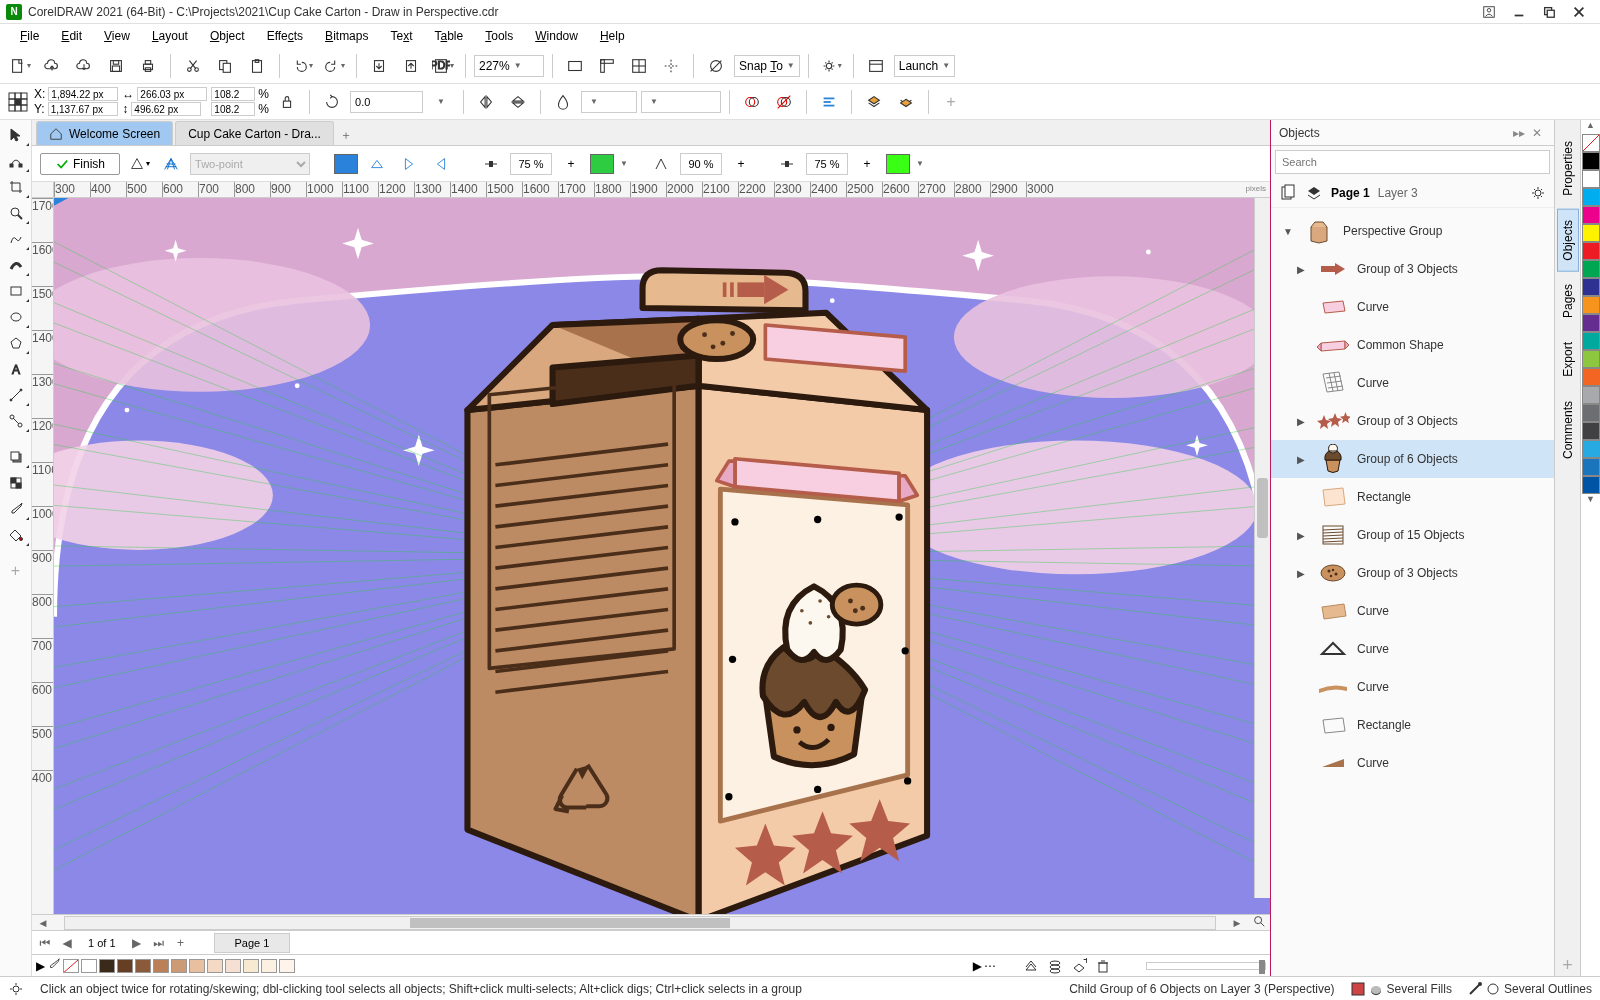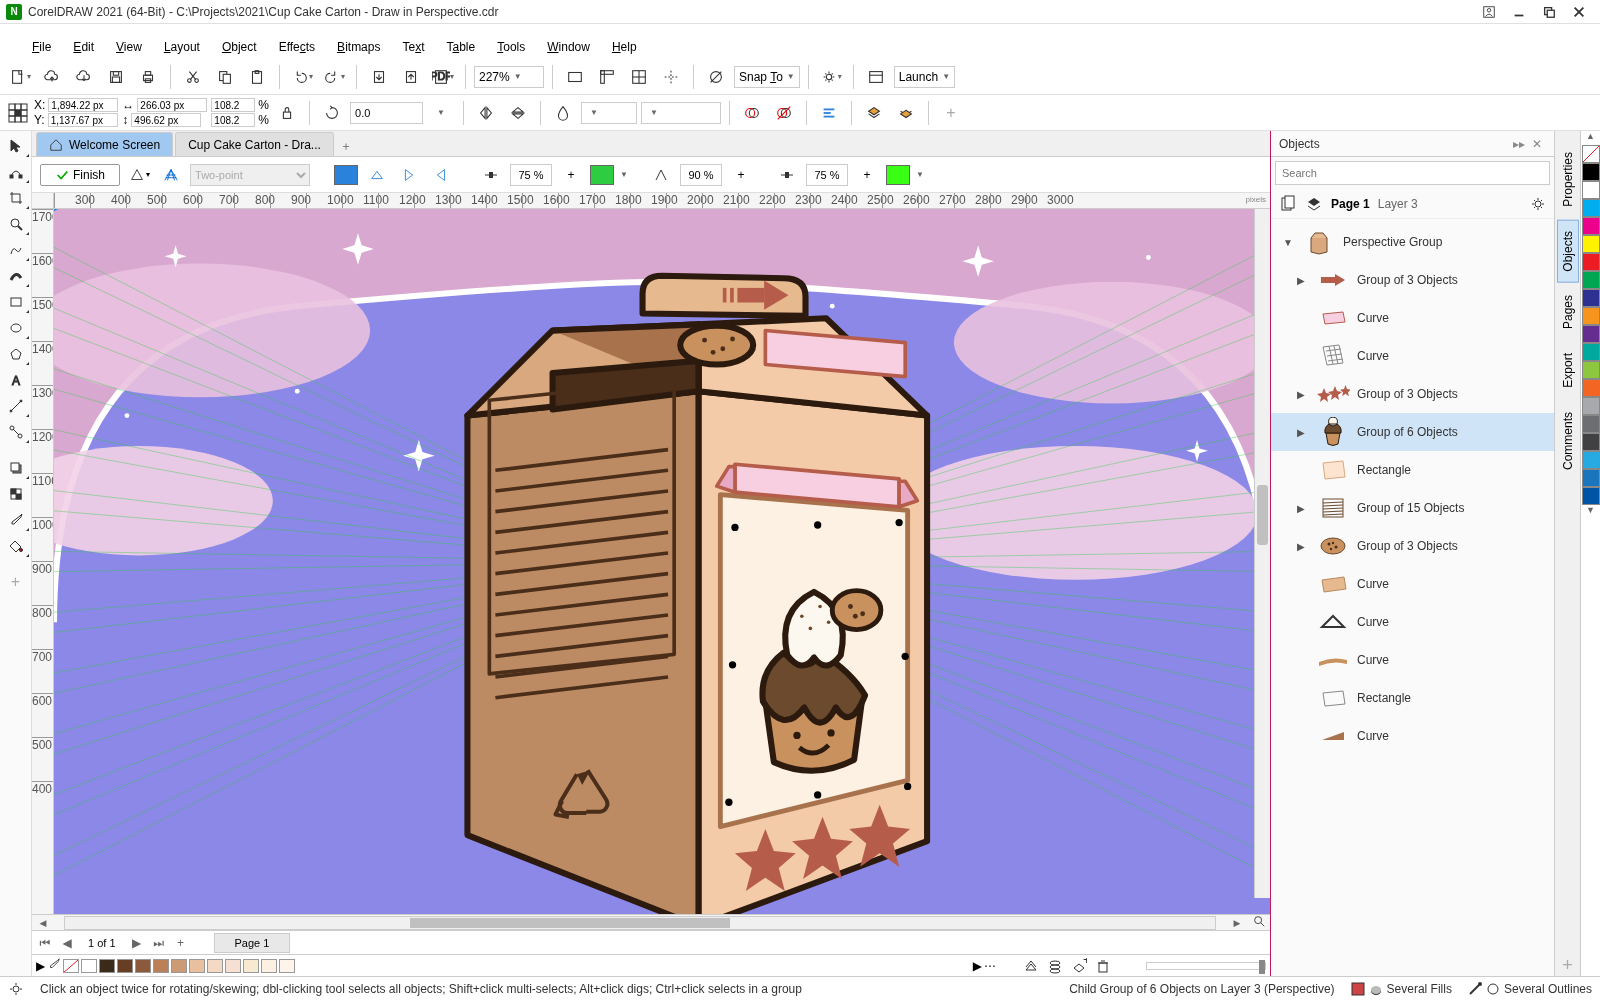--- a/index.html
+++ b/index.html
@@ -6,21 +6,21 @@
 body { width:1600px; height:1000px; background:#fff; overflow:hidden; display:flex; flex-direction:column; }
 
 
 .titlebar { height:24px; background:#fff; display:flex; align-items:center; padding:0 6px; border-bottom:1px solid #e0e0e0; }
 .titlebar .logo { width:16px; height:16px; background:#0a8a0a; margin-right:6px; border-radius:2px; display:flex; align-items:center; justify-content:center; color:#fff; font-size:10px; font-weight:bold; }
 .titlebar .title { flex:1; color:#333; }
 .titlebar .wbtn { width:30px; height:20px; display:flex; align-items:center; justify-content:center; cursor:pointer; }
 .titlebar svg { width:14px; height:14px; }
 
 
-.menubar { height:24px; background:#fff; display:flex; align-items:center; padding:0 22px; gap:2px;margin-top:11px; }
+.menubar { height:24px; background:#fff; display:flex; align-items:center; padding:0 10px; gap:2px; }
 .menubar .mitem { padding:3px 10px; cursor:pointer; }
 .menubar .mitem u { text-decoration:underline; }
 
 
 .toolbar { height:36px; background:#fff; border-bottom:1px solid #e0e0e0; display:flex; align-items:center; padding:0 6px; gap:4px; }
 .tbtn { width:28px; height:28px; display:flex; align-items:center; justify-content:center; cursor:pointer; border-radius:3px; }
 .tbtn svg { width:18px; height:18px; stroke:#333; fill:none; stroke-width:1.2; }
 .tsep { width:1px; height:24px; background:#ccc; margin:0 4px; }
 .tdrop { height:22px; border:1px solid #ccc; display:flex; align-items:center; padding:0 4px; cursor:pointer; }
 .tdrop .arrow { margin-left:4px; font-size:8px; color:#666; }
@@ -55,21 +55,21 @@
 .persp-bar .finish { padding:3px 14px; border:1px solid #999; border-radius:2px; cursor:pointer; display:flex; align-items:center; gap:4px; }
 .persp-bar .pbtn { width:26px; height:26px; display:flex; align-items:center; justify-content:center; cursor:pointer; border:1px solid transparent; border-radius:2px; }
 .persp-bar select { height:22px; border:1px solid #ccc; font-size:11px; color:#aaa; }
 .faceswatch { width:24px; height:20px; border:1px solid #666; cursor:pointer; }
 .pctbox { width:42px; height:22px; border:1px solid #ccc; font-size:11px; text-align:center; }
 
 
 .rulerwrap { flex:1; display:grid; grid-template-columns:22px 1fr; grid-template-rows:16px 1fr; overflow:hidden; }
 .ruler-corner { background:#f5f5f5; border-right:1px solid #ccc; border-bottom:1px solid #ccc; }
 .ruler-h { background:#f5f5f5; border-bottom:1px solid #ccc; position:relative; overflow:hidden; font-size:8px; color:#555; }
-.ruler-h .tick { position:absolute; top:0; height:100%; border-left:1px solid #999; padding-left:20px; }
+.ruler-h .tick { position:absolute; top:0; height:100%; border-left:1px solid #999; padding-left:0; }
 .ruler-v { background:#f5f5f5; border-right:1px solid #ccc; position:relative; overflow:hidden; font-size:8px; color:#555; }
 .ruler-v .tick { position:absolute; left:0; width:100%; border-top:1px solid #999; text-align:right; padding-right:2px; }
 .canvas { background:#ddd; position:relative; overflow:hidden; }
 .canvas svg.art { position:absolute; inset:0; width:100%; height:100%; }
 .scrollbar-v { position:absolute; right:0; top:0; bottom:16px; width:16px; background:#f0f0f0; border-left:1px solid #ccc; }
 .scrollbar-v .thumb { position:absolute; left:2px; right:2px; top:40%; height:60px; background:#c0c0c0; border-radius:3px; }
 
 
 .pagenav { height:24px; background:#fff; border-top:1px solid #ccc; display:flex; align-items:center; padding:0 4px; gap:4px; }
 .pagenav .navbtn { width:18px; height:18px; display:flex; align-items:center; justify-content:center; cursor:pointer; color:#666; }
@@ -970,20 +970,32 @@
               <svg width="32" height="20" viewBox="0 0 32 20">
                 <path d="M6 6 L26 4 L28 14 L8 16 Z" fill="#f7cfe0" stroke="#b55c4b"></path>
               </svg>
             </span>
     <span class="tlabel">Curve</span>
           </div>
           <div class="treeitem">
             <span class="indent" style="width:14px"></span>
     <span class="expander"></span>
     <span class="thumb">
+              <svg width="32" height="20" viewBox="0 0 32 20">
+                <path d="M4 8 L28 6 L28 14 L4 16 Z" fill="#f7cfe0" stroke="#b55c4b"></path>
+                <polygon points="4,8 0,12 4,16" fill="#e7a9c4" stroke="#b55c4b"></polygon>
+                <polygon points="28,6 32,10 28,14" fill="#e7a9c4" stroke="#b55c4b"></polygon>
+              </svg>
+            </span>
+    <span class="tlabel">Common Shape</span>
+          </div>
+          <div class="treeitem">
+            <span class="indent" style="width:14px"></span>
+    <span class="expander"></span>
+    <span class="thumb">
               <svg width="32" height="26" viewBox="0 0 32 26">
                 <g stroke="#888" stroke-width="1" fill="none">
                   <path d="M6 4 L22 2 L26 20 L10 22 Z"></path>
                   <line x1="9" y1="8" x2="24" y2="6"></line>
                   <line x1="10" y1="13" x2="25" y2="11"></line>
                   <line x1="11" y1="18" x2="26" y2="16"></line>
                   <line x1="12" y1="3" x2="16" y2="21"></line>
                   <line x1="17" y1="3" x2="21" y2="21"></line>
                 </g>
               </svg>

